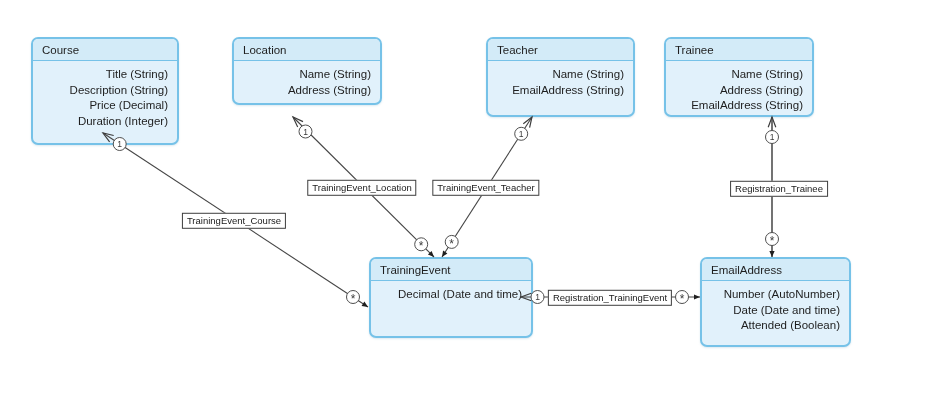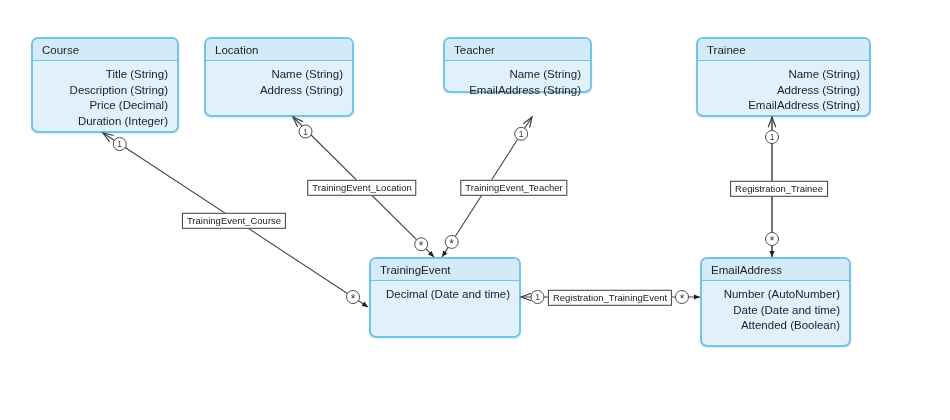--- a/index.html
+++ b/index.html
@@ -36,56 +36,56 @@
     background:#ffffff;border:1px solid #3d3d3d;
     padding:2px 4px;font-size:9.5px;color:#1a1a1a;white-space:nowrap;
     line-height:1.1;
   }
 </style>
 </head>
 <body>
 
 <div id="canvas">
 
-  <div class="entity" style="left:31px;top:37px;width:148px;height:96px">
+  <div class="entity" style="left:31px;top:37px;width:148px;height:108px">
     <div class="entity-header">Course</div>
     <div class="entity-body">
       <div>Title (String)</div>
       <div>Description (String)</div>
       <div>Price (Decimal)</div>
       <div>Duration (Integer)</div>
     </div>
   </div>
 
-  <div class="entity" style="left:204px;top:37px;width:150px;height:80px">
+  <div class="entity" style="left:232px;top:37px;width:150px;height:68px">
     <div class="entity-header">Location</div>
     <div class="entity-body">
       <div>Name (String)</div>
       <div>Address (String)</div>
     </div>
   </div>
 
-  <div class="entity" style="left:443px;top:37px;width:149px;height:56px">
+  <div class="entity" style="left:486px;top:37px;width:149px;height:80px">
     <div class="entity-header">Teacher</div>
     <div class="entity-body">
       <div>Name (String)</div>
       <div>EmailAddress (String)</div>
     </div>
   </div>
 
-  <div class="entity" style="left:696px;top:37px;width:175px;height:80px">
+  <div class="entity" style="left:664px;top:37px;width:150px;height:80px">
     <div class="entity-header">Trainee</div>
     <div class="entity-body">
       <div>Name (String)</div>
       <div>Address (String)</div>
       <div>EmailAddress (String)</div>
     </div>
   </div>
 
-  <div class="entity" style="left:369px;top:257px;width:152px;height:81px">
+  <div class="entity" style="left:369px;top:257px;width:164px;height:81px">
     <div class="entity-header">TrainingEvent</div>
     <div class="entity-body">
       <div>Decimal (Date and time)</div>
     </div>
   </div>
 
   <div class="entity" style="left:700px;top:257px;width:151px;height:90px">
     <div class="entity-header">EmailAddress</div>
     <div class="entity-body">
       <div>Number (AutoNumber)</div>
@@ -164,19 +164,19 @@
         <circle class="mult-circle" cx="682" cy="297" r="6.5"></circle>
         <text class="mult-text mult-many" x="682" y="303">*</text>
       </g>
     </g>
   </svg>
 
   <div class="rel-label" style="left:234px;top:220.5px">TrainingEvent_Course</div>
 
   <div class="rel-label" style="left:362px;top:187.5px">TrainingEvent_Location</div>
 
-  <div class="rel-label" style="left:514px;top:187.5px">TrainingEvent_Teacher</div>
+  <div class="rel-label" style="left:486px;top:187.5px">TrainingEvent_Teacher</div>
 
   <div class="rel-label" style="left:779px;top:188.5px">Registration_Trainee</div>
 
   <div class="rel-label" style="left:610px;top:297.5px">Registration_TrainingEvent</div>
 
 </div>
 
 </body></html>

